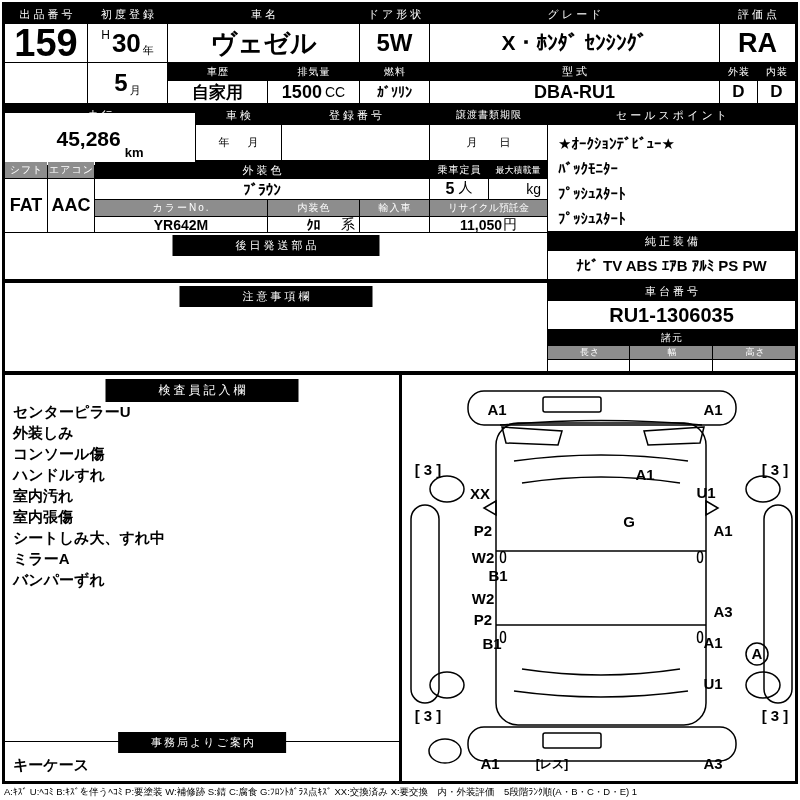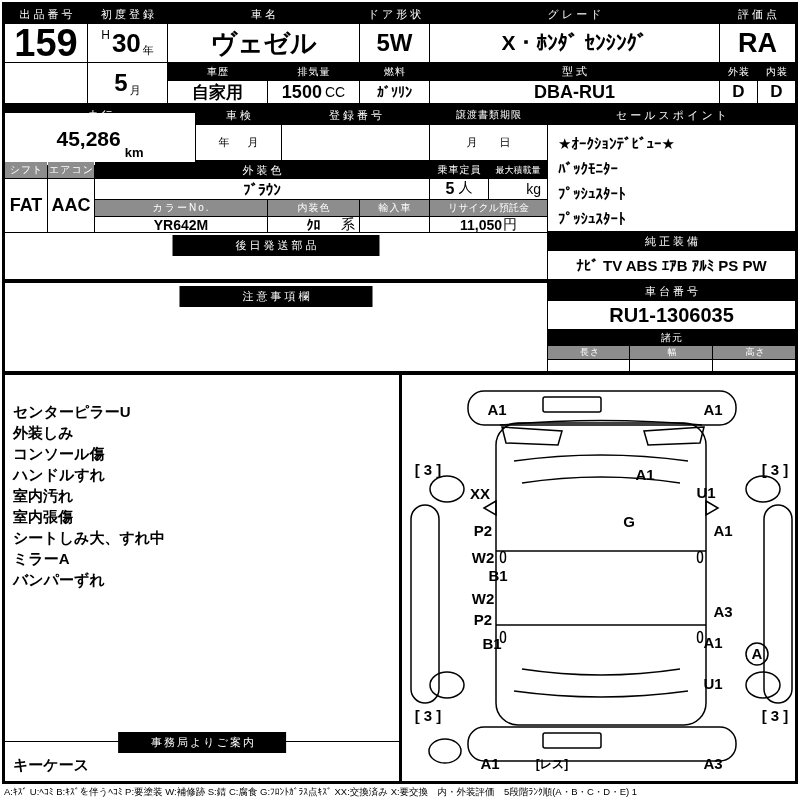--- a/index.html
+++ b/index.html
@@ -155,20 +155,21 @@
   <div class="cell b20" style="left:546px;top:299px;width:247px;height:28px">RU1-1306035</div>
   <div class="cell hd hs" style="left:546px;top:328px;width:247px;height:15px">諸元</div>
   <div class="cell hd h2" style="left:546px;top:344px;width:81px;height:13px;font-size:9px;letter-spacing:1px">長さ</div>
   <div class="cell hd h2" style="left:628px;top:344px;width:82px;height:13px;font-size:9px;letter-spacing:1px">幅</div>
   <div class="cell hd h2" style="left:711px;top:344px;width:82px;height:13px;font-size:9px;letter-spacing:1px">高さ</div>
   <div class="cell" style="left:546px;top:358px;width:81px;height:11px"></div>
   <div class="cell" style="left:628px;top:358px;width:82px;height:11px"></div>
   <div class="cell" style="left:711px;top:358px;width:82px;height:11px"></div>
 
   <div class="cell" style="left:3px;top:373px;width:394px;height:406px;display:block">
+    <span class="tag" style="top:4px;font-size:12px;padding:3px 50px">検査員記入欄</span>
     <div class="notes">
       <div>センターピラーU</div>
       <div>外装しみ</div>
       <div>コンソール傷</div>
       <div>ハンドルすれ</div>
       <div>室内汚れ</div>
       <div>室内張傷</div>
       <div>シートしみ大、すれ中</div>
       <div>ミラーA</div>
       <div>バンパーずれ</div>

